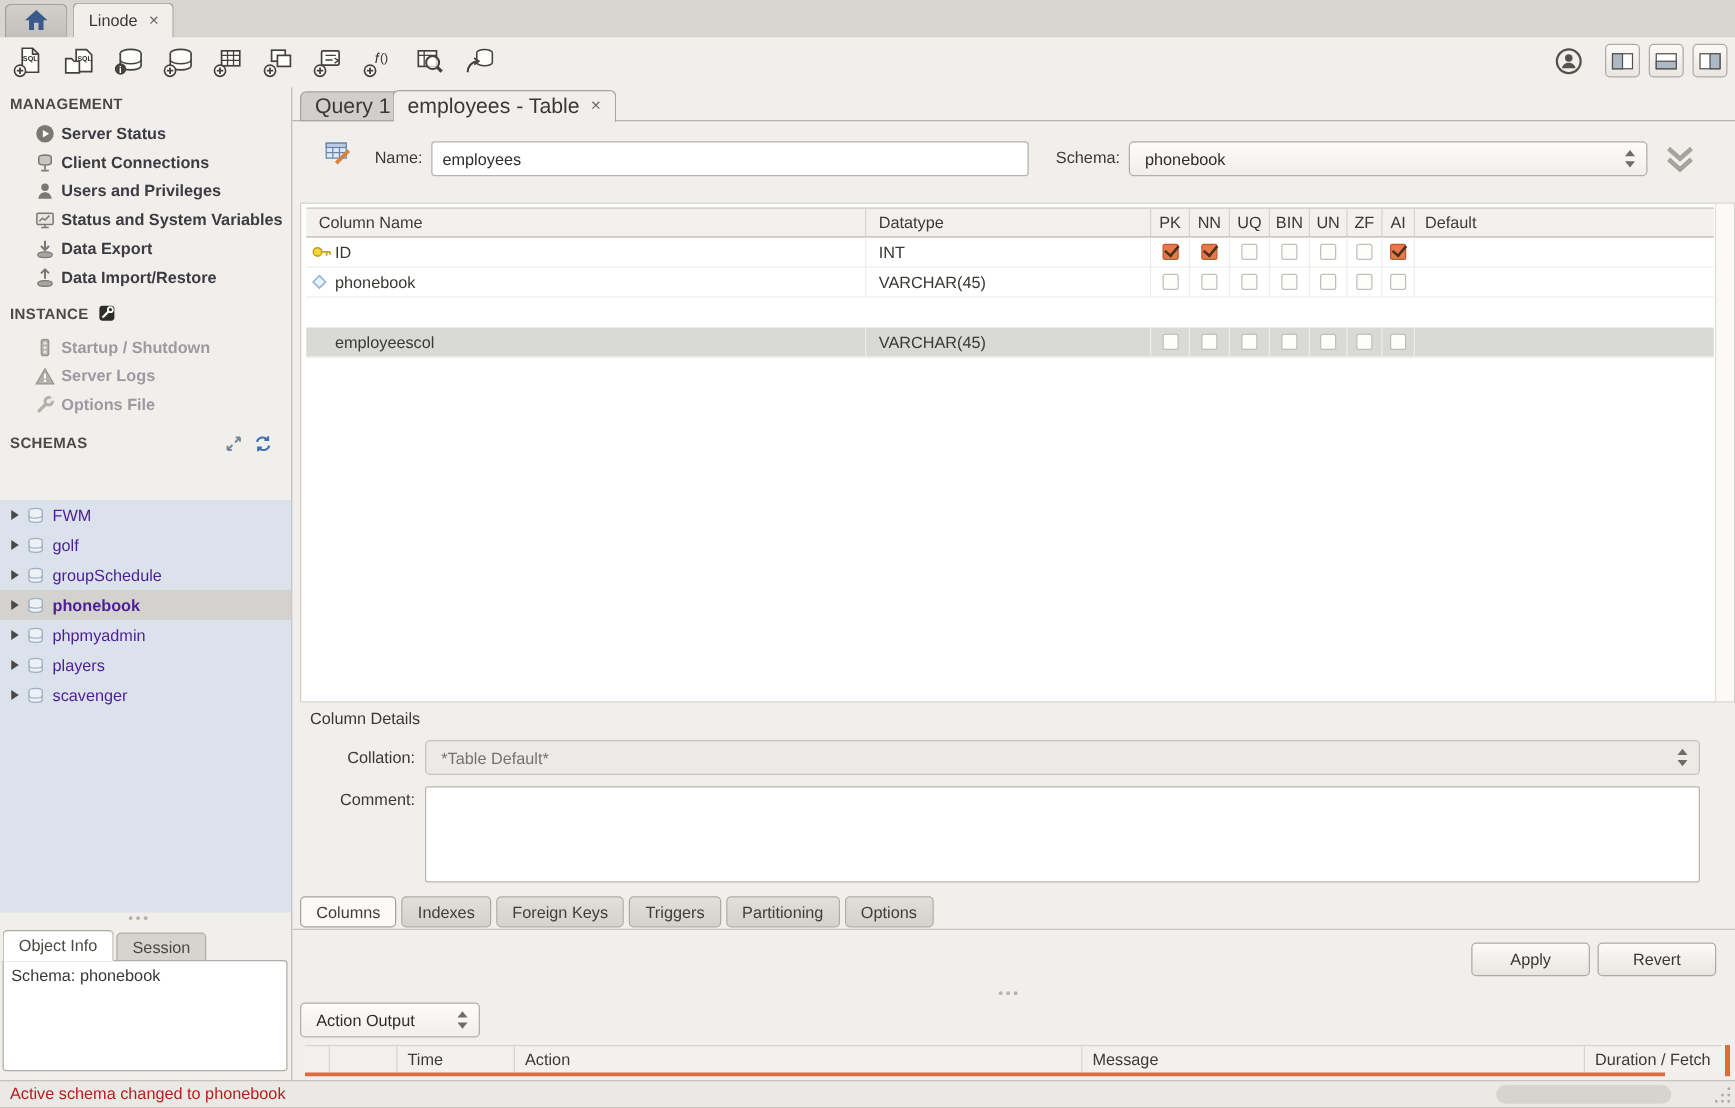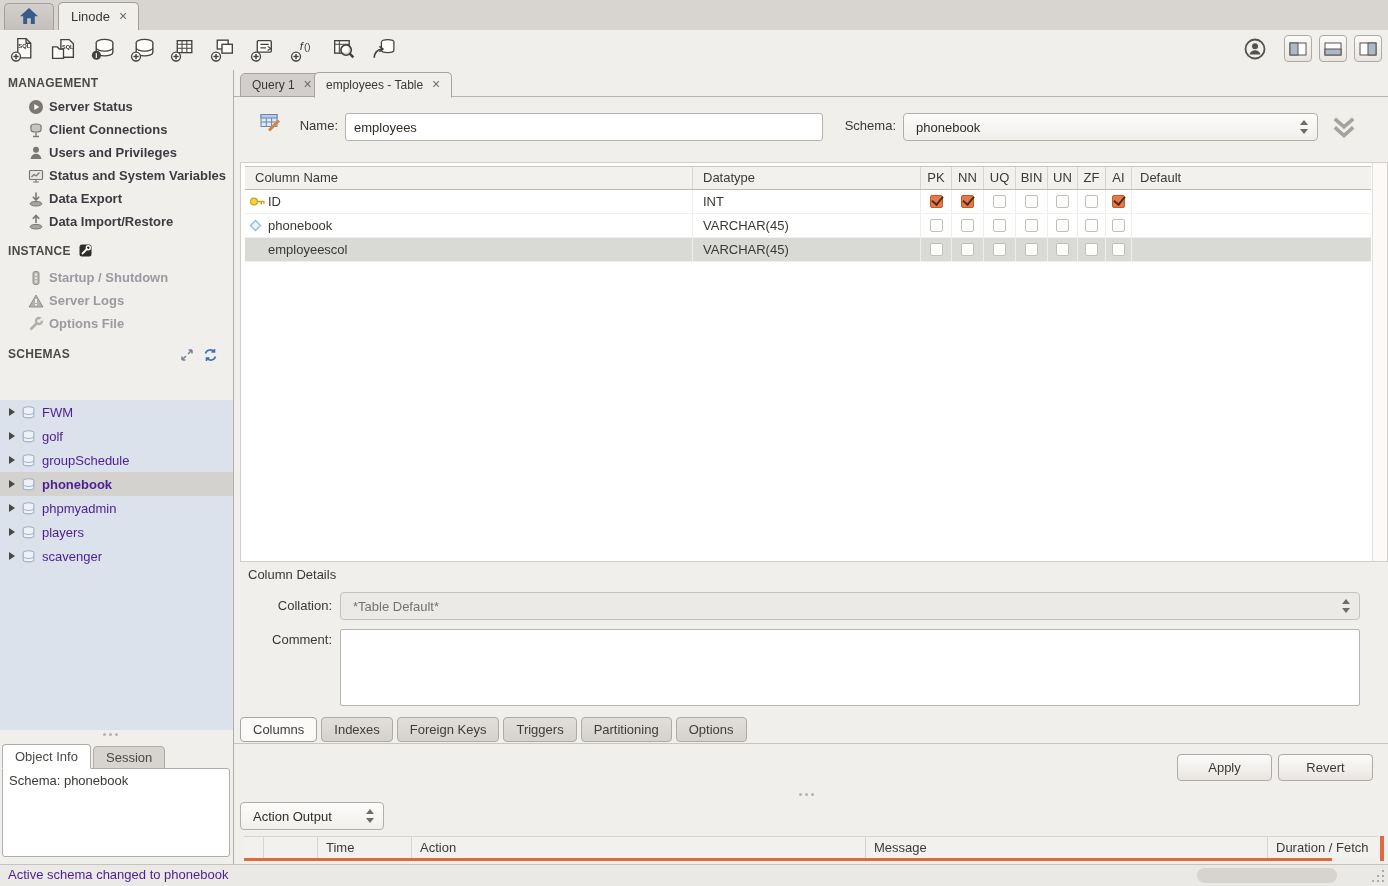--- a/index.html
+++ b/index.html
@@ -53,21 +53,21 @@
   .btab{position:absolute;height:25px;padding:0 12px;line-height:24px;border:1px solid #b0aca8;
         border-radius:4px 4px 0 0;background:#d7d4d0;color:#4a4844;}
   .btab.active{background:#fff;border-bottom:1px solid #fff;z-index:2;}
   .objpanel{position:absolute;left:2px;top:698px;width:228px;height:89px;background:#fff;
             border:1px solid #b0aca8;border-radius:0 3px 3px 3px;padding:4px 6px;z-index:1;}
 
   
   .main{position:absolute;left:234px;top:70px;width:1154px;height:794px;background:#f1efec;}
   .etabs{position:absolute;left:0;top:0;width:1154px;height:27px;border-bottom:1px solid #b7b3af;}
   .etab{position:absolute;top:2px;height:25px;display:inline-flex;align-items:center;gap:6px;
-        padding:0 8px 0 11px;border:1px solid #a7a39f;border-radius:5px 5px 0 0;font-size:12px;}
+        padding:0 8px 0 11px;border:1px solid #a7a39f;border-radius:5px 5px 0 0;font-size:17px;}
   .etab.inactive{background:#d2cecb;height:24px;top:3px;}
   .etab.active{background:#f1efec;border-bottom:1px solid #f1efec;margin-bottom:-1px;z-index:2;height:26px;}
 
   .flabel{position:absolute;font-size:13px;color:#3a3834;text-align:right;}
   .tinput{position:absolute;height:28px;border:1px solid #b6b2ae;border-radius:3px;background:#fff;
           font-size:13px;color:#2f2d2a;padding:0 8px;outline:none;}
   .dropdown{position:absolute;height:28px;border:1px solid #b3afab;border-radius:4px;
             background:linear-gradient(#fdfcfb,#f1efec);display:flex;align-items:center;
             padding:0 26px 0 12px;color:#2f2d2a;}
   .dropdown.disabled{background:#eceae6;color:#737373;border-color:#c5c2be;}
@@ -83,21 +83,21 @@
   .grid-table{position:absolute;left:4px;top:3px;width:1126px;}
   .grow{display:grid;grid-template-columns:448px 228px 31px 32px 32px 32px 30px 28px 26px 239px;height:24px;}
   .grow.hdr{background:#f3f1ee;border-top:1px solid #cbc8c4;border-bottom:1px solid #bdb9b5;height:24px;}
   .gh{line-height:22px;font-size:13px;color:#3c3a36;border-right:1px solid #d8d5d1;padding-left:10px;
       overflow:hidden;white-space:nowrap;}
   .gh.center{padding:0;text-align:center;}
   .gc{display:flex;align-items:center;border-right:1px solid #efedea;overflow:hidden;white-space:nowrap;}
   .gc.center{justify-content:center;}
   .gc.dt{padding-left:10px;}
   .grow.body{border-bottom:1px solid #f2f0ed;}
-  .grow.body.selected{background:#d9d9d6;}
+  .grow.body.selected{background:#d9d9d6;margin-top:24px;}
   .namecell{padding-left:4px;gap:2px;}
   .namecell .ric{width:17px;flex:none;display:flex;align-items:center;}
   .cb{width:13px;height:13px;border:1px solid #c2bfba;border-radius:2px;background:#fdfdfc;position:relative;}
   .cb.checked{background:#e8784a;border-color:#bf5a2e;}
   .cb.checked::after{content:"";position:absolute;left:3px;top:-2px;width:5px;height:9px;
                      border:solid #49301c;border-width:0 2px 2px 0;transform:rotate(40deg);}
 
   
   .dtitle{position:absolute;left:14px;top:497px;color:#3a3834;}
   .textarea{position:absolute;border:1px solid #b9b5b1;background:#fff;border-radius:2px;}
@@ -115,21 +115,21 @@
   .aout-head{position:absolute;left:10px;top:766px;width:1134px;height:22px;background:#f3f1ee;
              border-top:1px solid #d8d5d1;display:grid;grid-template-columns:20px 54px 94px 454px 402px 1fr;}
   .ah{border-right:1px solid #d8d5d1;line-height:21px;padding-left:8px;font-size:13px;color:#3c3a36;
       overflow:hidden;white-space:nowrap;}
   .orange-line{position:absolute;left:10px;top:788px;width:1088px;height:3px;background:#df6a40;}
   .orange-vbar{position:absolute;left:1146px;top:766px;width:4px;height:25px;background:#df6a40;}
 
   
   .statusbar{position:absolute;left:0;top:864px;width:1388px;height:22px;background:#ebe9e5;
              border-top:1px solid #c6c3bf;}
-  .statusbar .stext{position:absolute;left:8px;top:2px;color:#4c1d95;}
+  .statusbar .stext{position:absolute;left:8px;top:2px;color:#b91c1c;}
   .hscroll{position:absolute;left:1197px;top:3px;width:140px;height:15px;background:#d7d4d0;border-radius:8px;}
   .rgrip{position:absolute;right:3px;top:5px;width:13px;height:13px;}
   .rgrip i{position:absolute;width:2px;height:2px;background:#aeaba6;}
 </style>
 </head>
 <body>
 
 <div id="app">
 
   <div class="wintabs">

